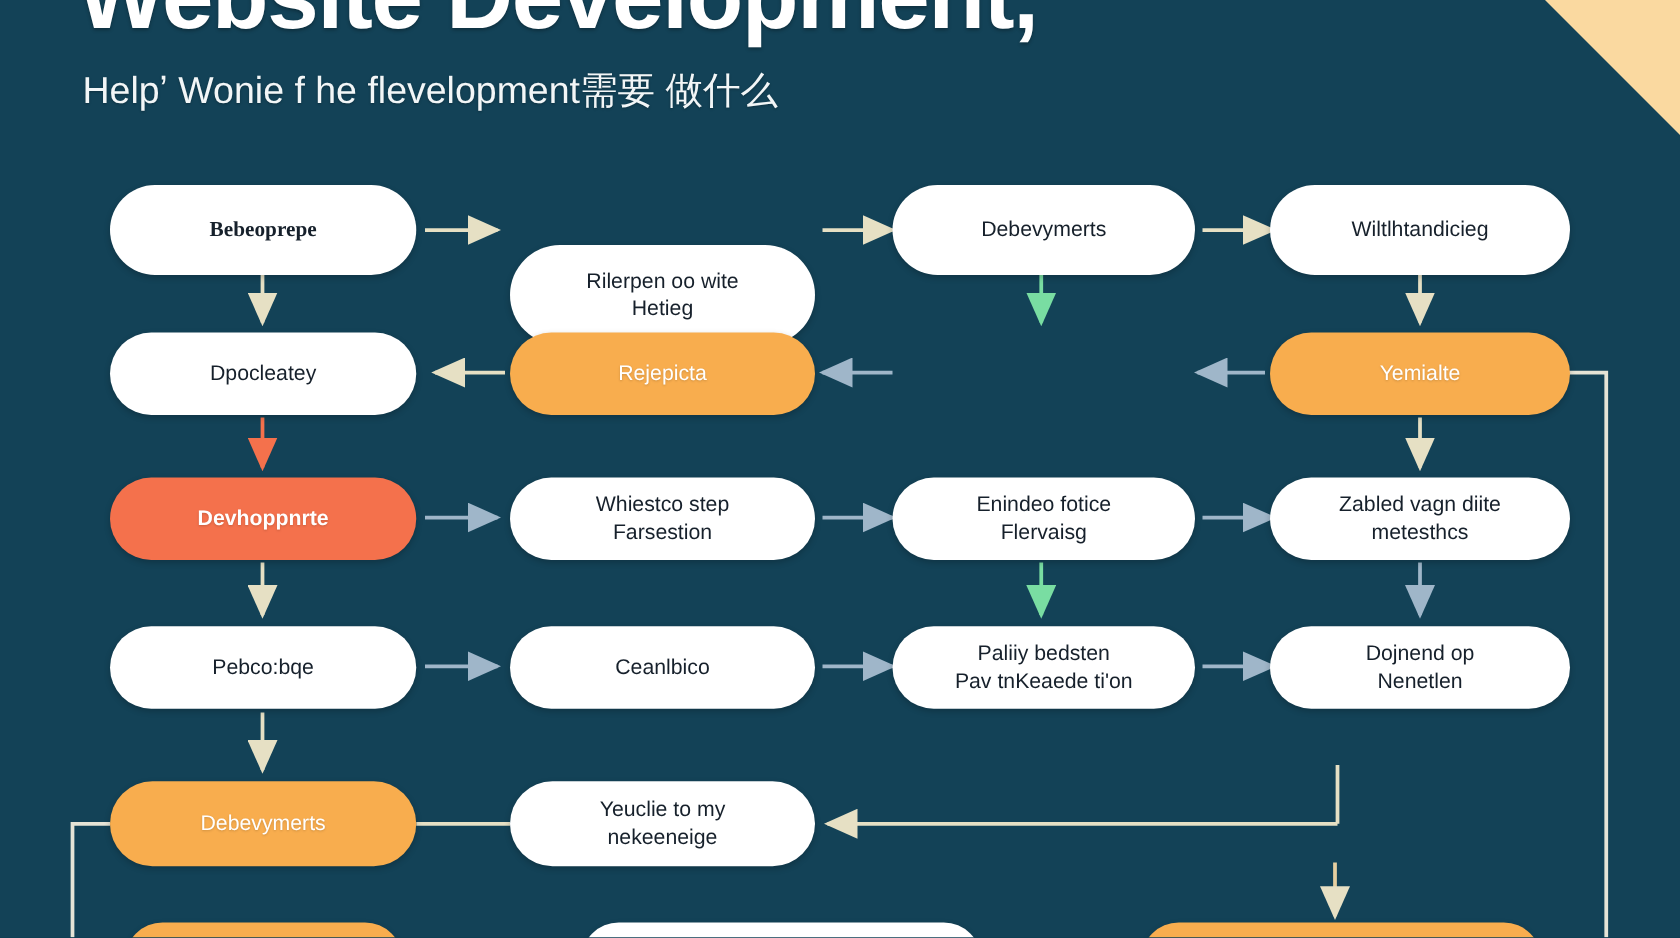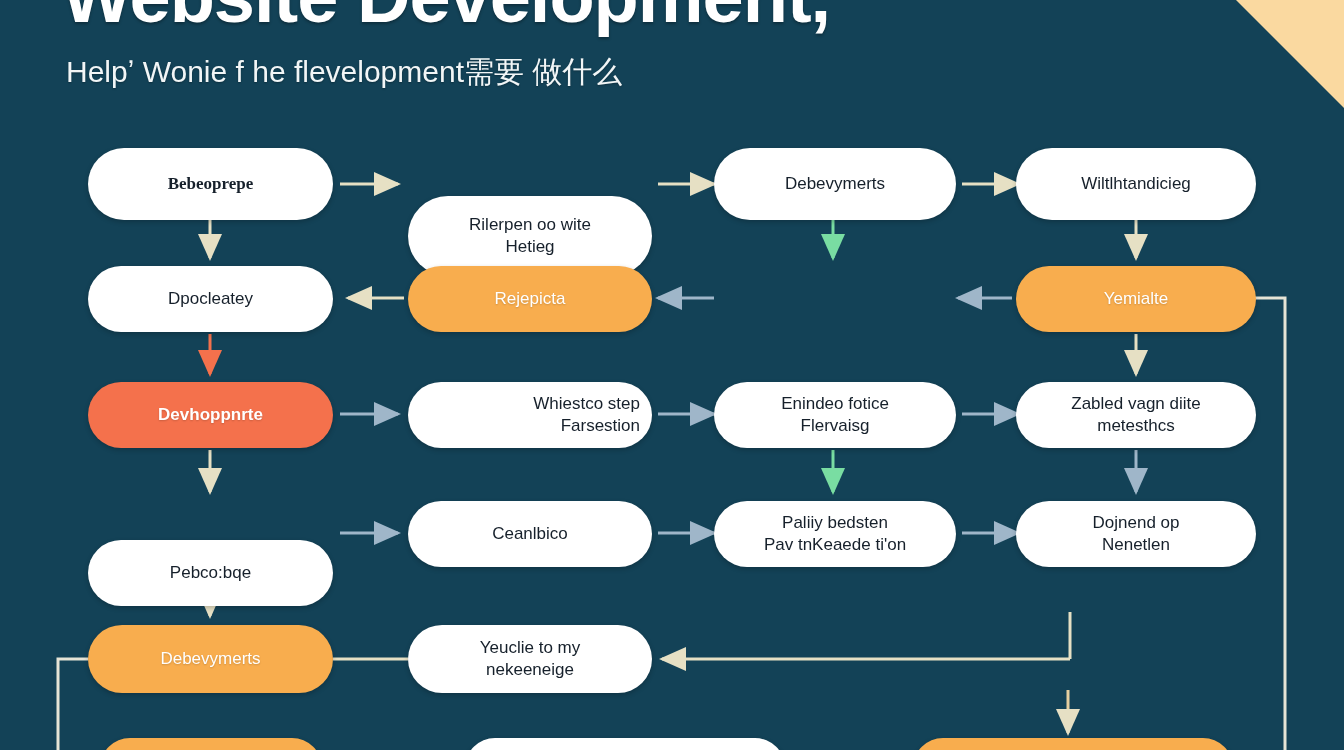--- a/index.html
+++ b/index.html
@@ -189,31 +189,31 @@
   <div class="node orange" style="left:408px; top:266px; width:244px; height:66px;">
     <span class="label">Rejepicta</span>
   </div>
   <div class="node orange" style="left:1016px; top:266px; width:240px; height:66px;">
     <span class="label">Yemialte</span>
   </div>
 
   <div class="node red" style="left:88px; top:382px; width:245px; height:66px;">
     <span class="label">Devhoppnrte</span>
   </div>
-  <div class="node white" style="left:408px; top:382px; width:244px; height:66px;text-align:right;">
+  <div class="node white" style="left:408px; top:382px; width:244px; height:66px;">
     <span class="label">Whiestco step<br>Farsestion</span>
   </div>
   <div class="node white" style="left:714px; top:382px; width:242px; height:66px;">
     <span class="label">Enindeo fotice<br>Flervaisg</span>
   </div>
   <div class="node white" style="left:1016px; top:382px; width:240px; height:66px;">
     <span class="label">Zabled vagn diite<br>metesthcs</span>
   </div>
 
-  <div class="node white" style="left:88px; top:501px; width:245px; height:66px;margin-top:39px;">
+  <div class="node white" style="left:88px; top:501px; width:245px; height:66px;">
     <span class="label">Pebco:bqe</span>
   </div>
   <div class="node white" style="left:408px; top:501px; width:244px; height:66px;text-align:center;">
     <span class="label">Ceanlbico</span>
   </div>
   <div class="node white" style="left:714px; top:501px; width:242px; height:66px;">
     <span class="label">Paliiy bedsten<br>Pav tnKeaede ti'on</span>
   </div>
   <div class="node white" style="left:1016px; top:501px; width:240px; height:66px;">
     <span class="label">Dojnend op<br>Nenetlen</span>

